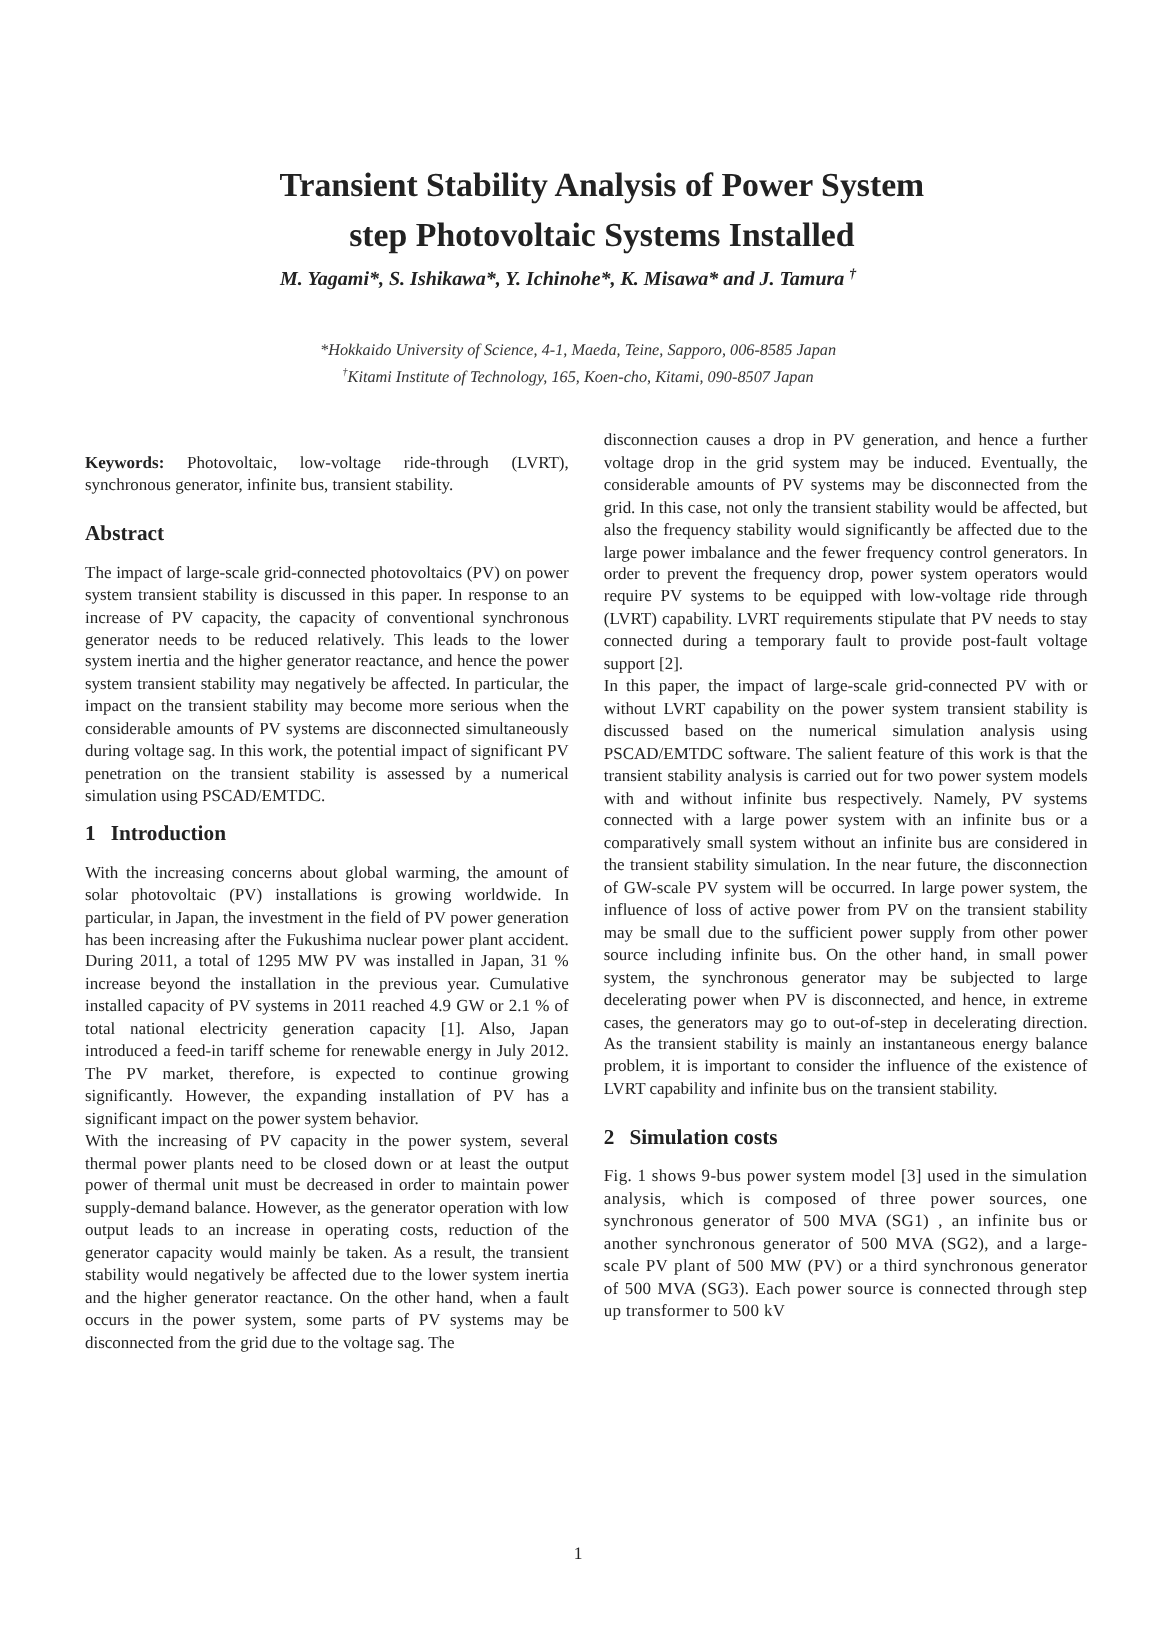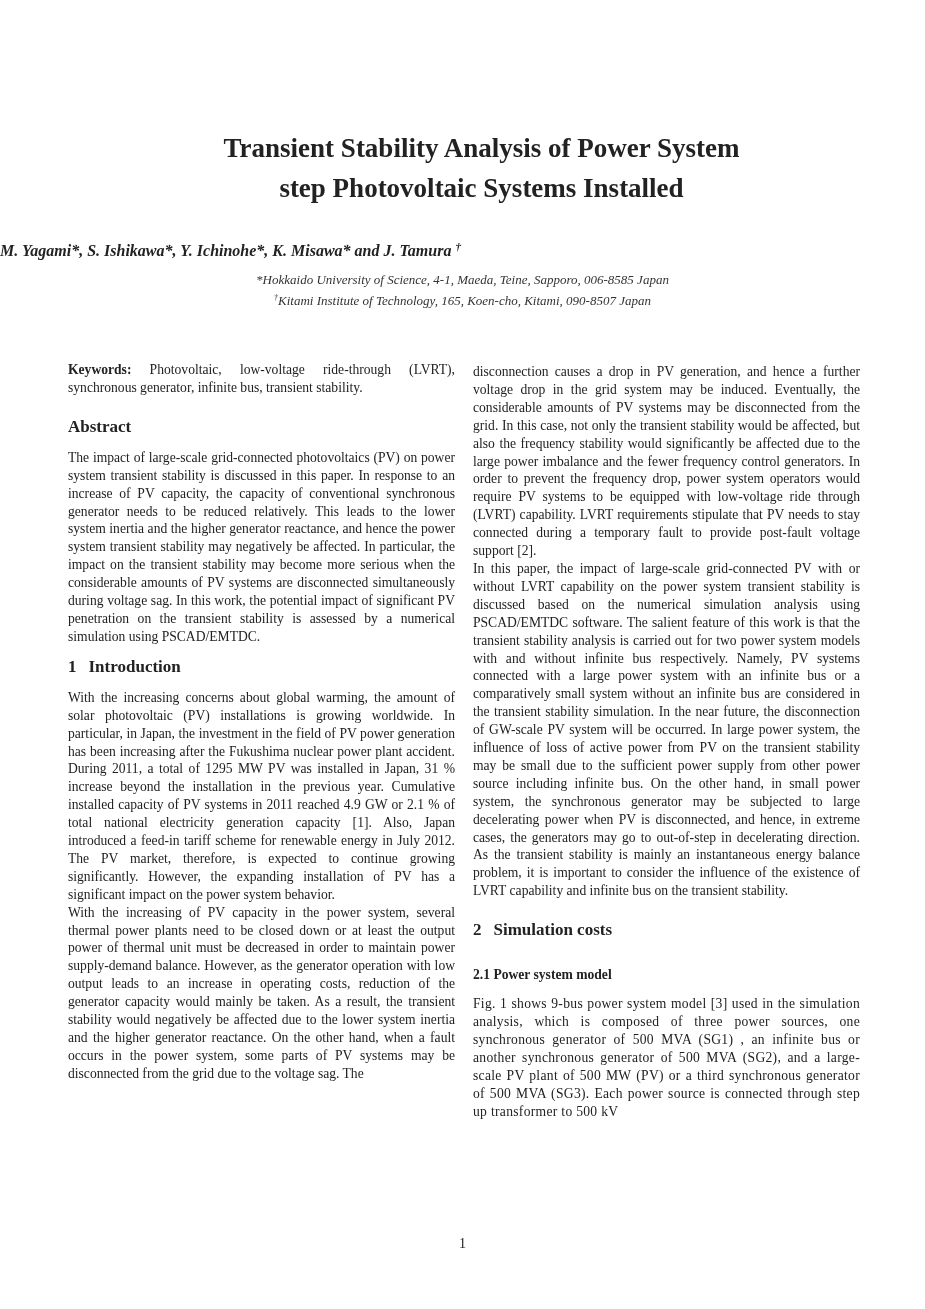--- a/index.html
+++ b/index.html
@@ -1,29 +1,29 @@
 <!DOCTYPE html>
 <html><head>
 <meta charset="utf-8">
 <style>
   html, body { margin: 0; padding: 0; background: #ffffff; }
   body { width: 925px; height: 1309px; position: relative; overflow: hidden;
          font-family: "Liberation Serif", "DejaVu Serif", serif; color: #222; }
   .title { position: absolute; top: 128px; left: 0; width: 925px; text-align: center;
            font-weight: bold; font-size: 27px; line-height: 40px; color: #222; padding-left: 19px; }
-  .authors { position: absolute; top: 240px; left: 0; width: 909px; 
+  .authors { position: absolute; top: 213px; left: 0; width: 909px; text-align: center;
              font-weight: bold; font-style: italic; font-size: 16px; color: #222; }
   .authors sup { font-size: 11px; }
   .affil { position: absolute; top: 271px; left: 0; width: 925px; text-align: center;
            font-style: italic; font-size: 13px; line-height: 18px; color: #333; }
   .affil sup { font-size: 8px; }
   .col { position: absolute; width: 387px; font-size: 13.6px; line-height: 17.9px;
          text-align: justify; }
   .col.left { left: 68px; top: 361px; }
-  .col.right { left: 473px; top: 343px; margin-top: 20px; }
+  .col.right { left: 483px; top: 343px; }
   .col p { margin: 0; }
   .kw b { font-weight: bold; }
   h2 { font-size: 17px; font-weight: bold; margin: 22px 0 12px 0; line-height: 20px; }
   h2 .num { margin-right: 12px; }
   h3 { font-size: 13.6px; font-weight: bold; margin: 26px 0 11px 0; }
   .spaced { letter-spacing: 0.3px; }
   .pageno { position: absolute; top: 1236px; left: 0; width: 925px; text-align: center;
             font-size: 14px; }
 </style>
 </head>
@@ -52,17 +52,16 @@
   <h2 style="margin-top:11px;"><span class="num">1</span><span>Introduction</span></h2>
   <p>With the increasing concerns about global warming, the amount of solar photovoltaic (PV) installations is growing worldwide. In particular, in Japan, the investment in the field of PV power generation has been increasing after the Fukushima nuclear power plant accident. During 2011, a total of 1295 MW PV was installed in Japan, 31 % increase beyond the installation in the previous year. Cumulative installed capacity of PV systems in 2011 reached 4.9 GW or 2.1 % of total national electricity generation capacity [1]. Also, Japan introduced a feed-in tariff scheme for renewable energy in July 2012. The PV market, therefore, is expected to continue growing significantly. However, the expanding installation of PV has a significant impact on the power system behavior.</p>
   <p>With the increasing of PV capacity in the power system, several thermal power plants need to be closed down or at least the output power of thermal unit must be decreased in order to maintain power supply-demand balance. However, as the generator operation with low output leads to an increase in operating costs, reduction of the generator capacity would mainly be taken. As a result, the transient stability would negatively be affected due to the lower system inertia and the higher generator reactance. On the other hand, when a fault occurs in the power system, some parts of PV systems may be disconnected from the grid due to the voltage sag. The</p>
 </div>
 
 <div class="col right">
   <p>disconnection causes a drop in PV generation, and hence a further voltage drop in the grid system may be induced. Eventually, the considerable amounts of PV systems may be disconnected from the grid. In this case, not only the transient stability would be affected, but also the frequency stability would significantly be affected due to the large power imbalance and the fewer frequency control generators. In order to prevent the frequency drop, power system operators would require PV systems to be equipped with low-voltage ride through (LVRT) capability. LVRT requirements stipulate that PV needs to stay connected during a temporary fault to provide post-fault voltage support [2].</p>
   <p>In this paper, the impact of large-scale grid-connected PV with or without LVRT capability on the power system transient stability is discussed based on the numerical simulation analysis using PSCAD/EMTDC software. The salient feature of this work is that the transient stability analysis is carried out for two power system models with and without infinite bus respectively. Namely, PV systems connected with a large power system with an infinite bus or a comparatively small system without an infinite bus are considered in the transient stability simulation. In the near future, the disconnection of GW-scale PV system will be occurred. In large power system, the influence of loss of active power from PV on the transient stability may be small due to the sufficient power supply from other power source including infinite bus. On the other hand, in small power system, the synchronous generator may be subjected to large decelerating power when PV is disconnected, and hence, in extreme cases, the generators may go to out-of-step in decelerating direction. As the transient stability is mainly an instantaneous energy balance problem, it is important to consider the influence of the existence of LVRT capability and infinite bus on the transient stability.</p>
 
   <h2 style="margin-top:20px;"><span class="num">2</span><span>Simulation costs</span></h2>
-  <h3>2.1 Power system model</h3>
   <p class="spaced">Fig. 1 shows 9-bus power system model [3] used in the simulation analysis, which is composed of three power sources, one synchronous generator of 500 MVA (SG1) , an infinite bus or another synchronous generator of 500 MVA (SG2), and a large-scale PV plant of 500 MW (PV) or a third synchronous generator of 500 MVA (SG3). Each power source is connected through step up transformer to 500 kV</p>
 </div>
 
 <div class="pageno">1</div>
 
 </body></html>

